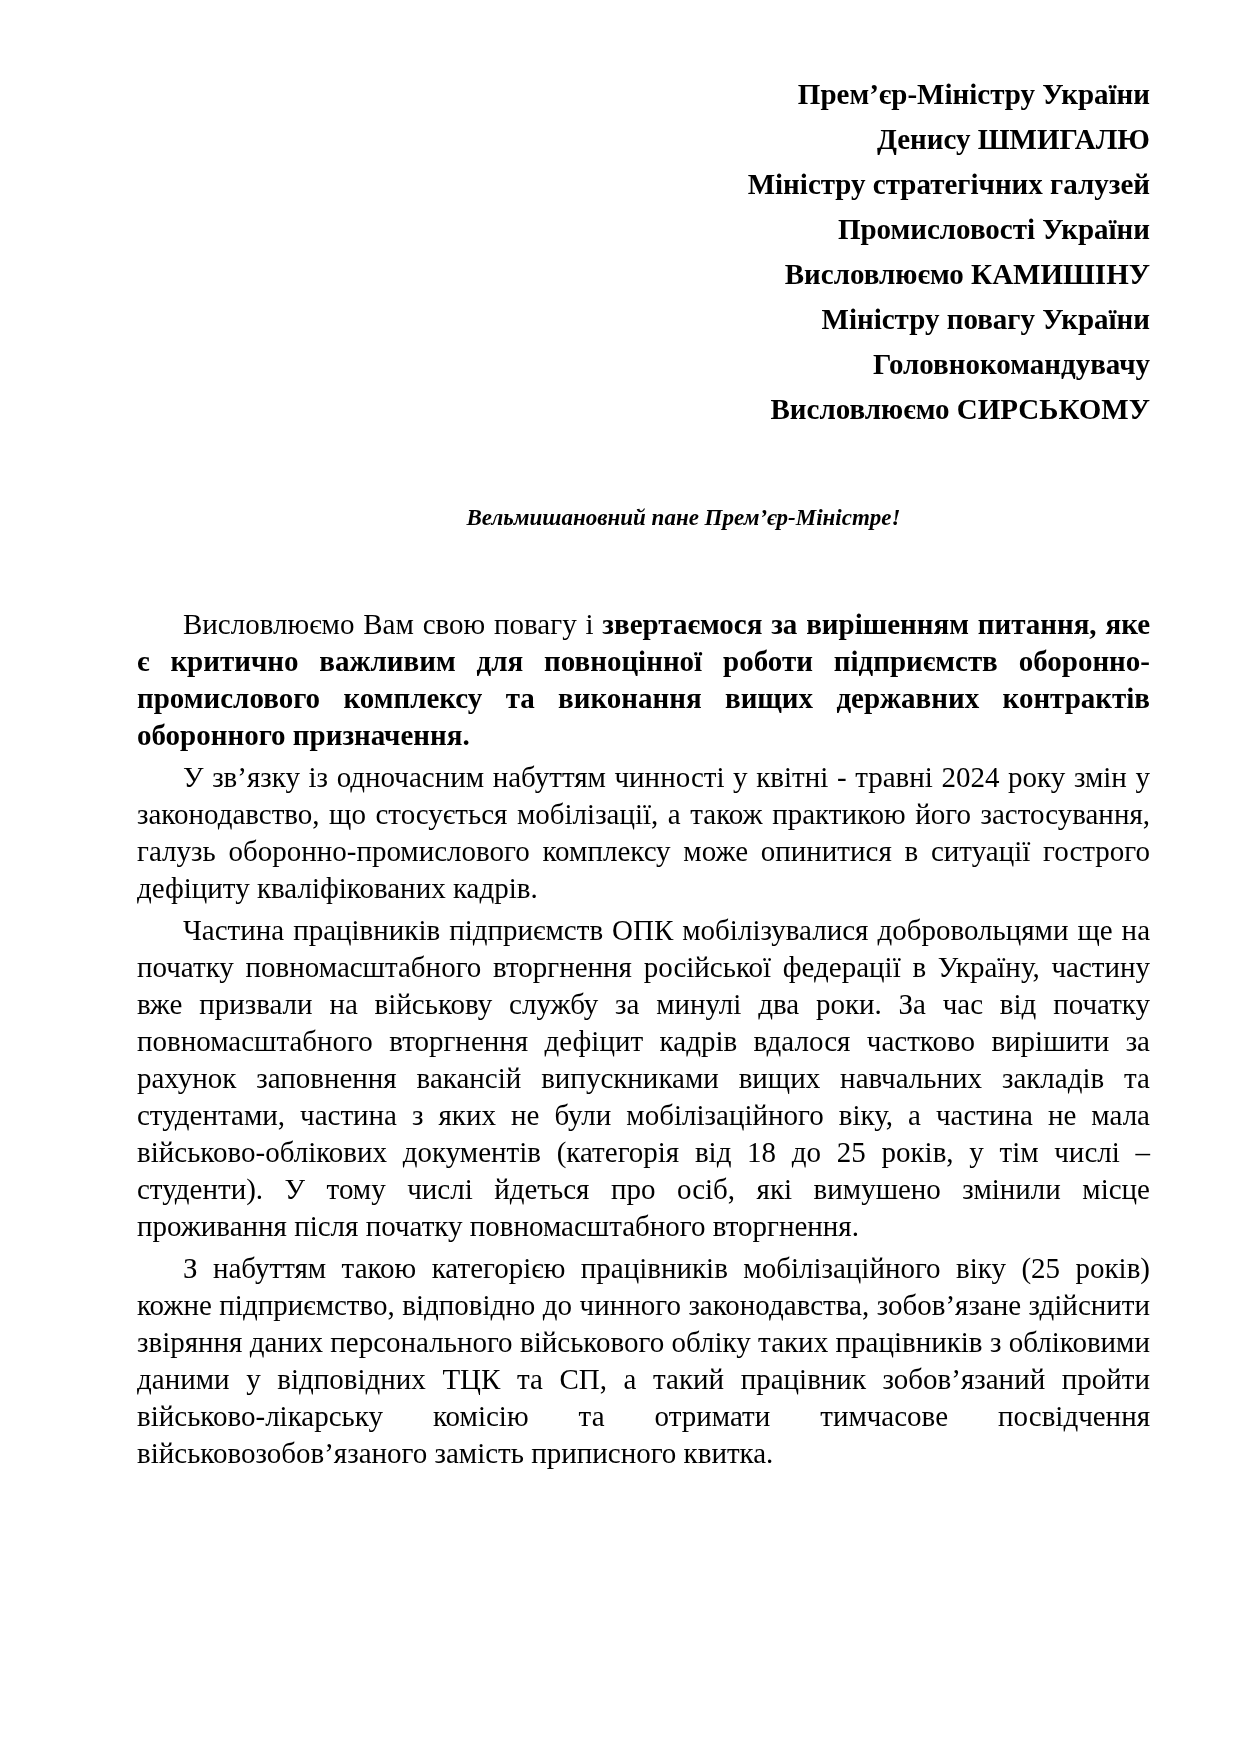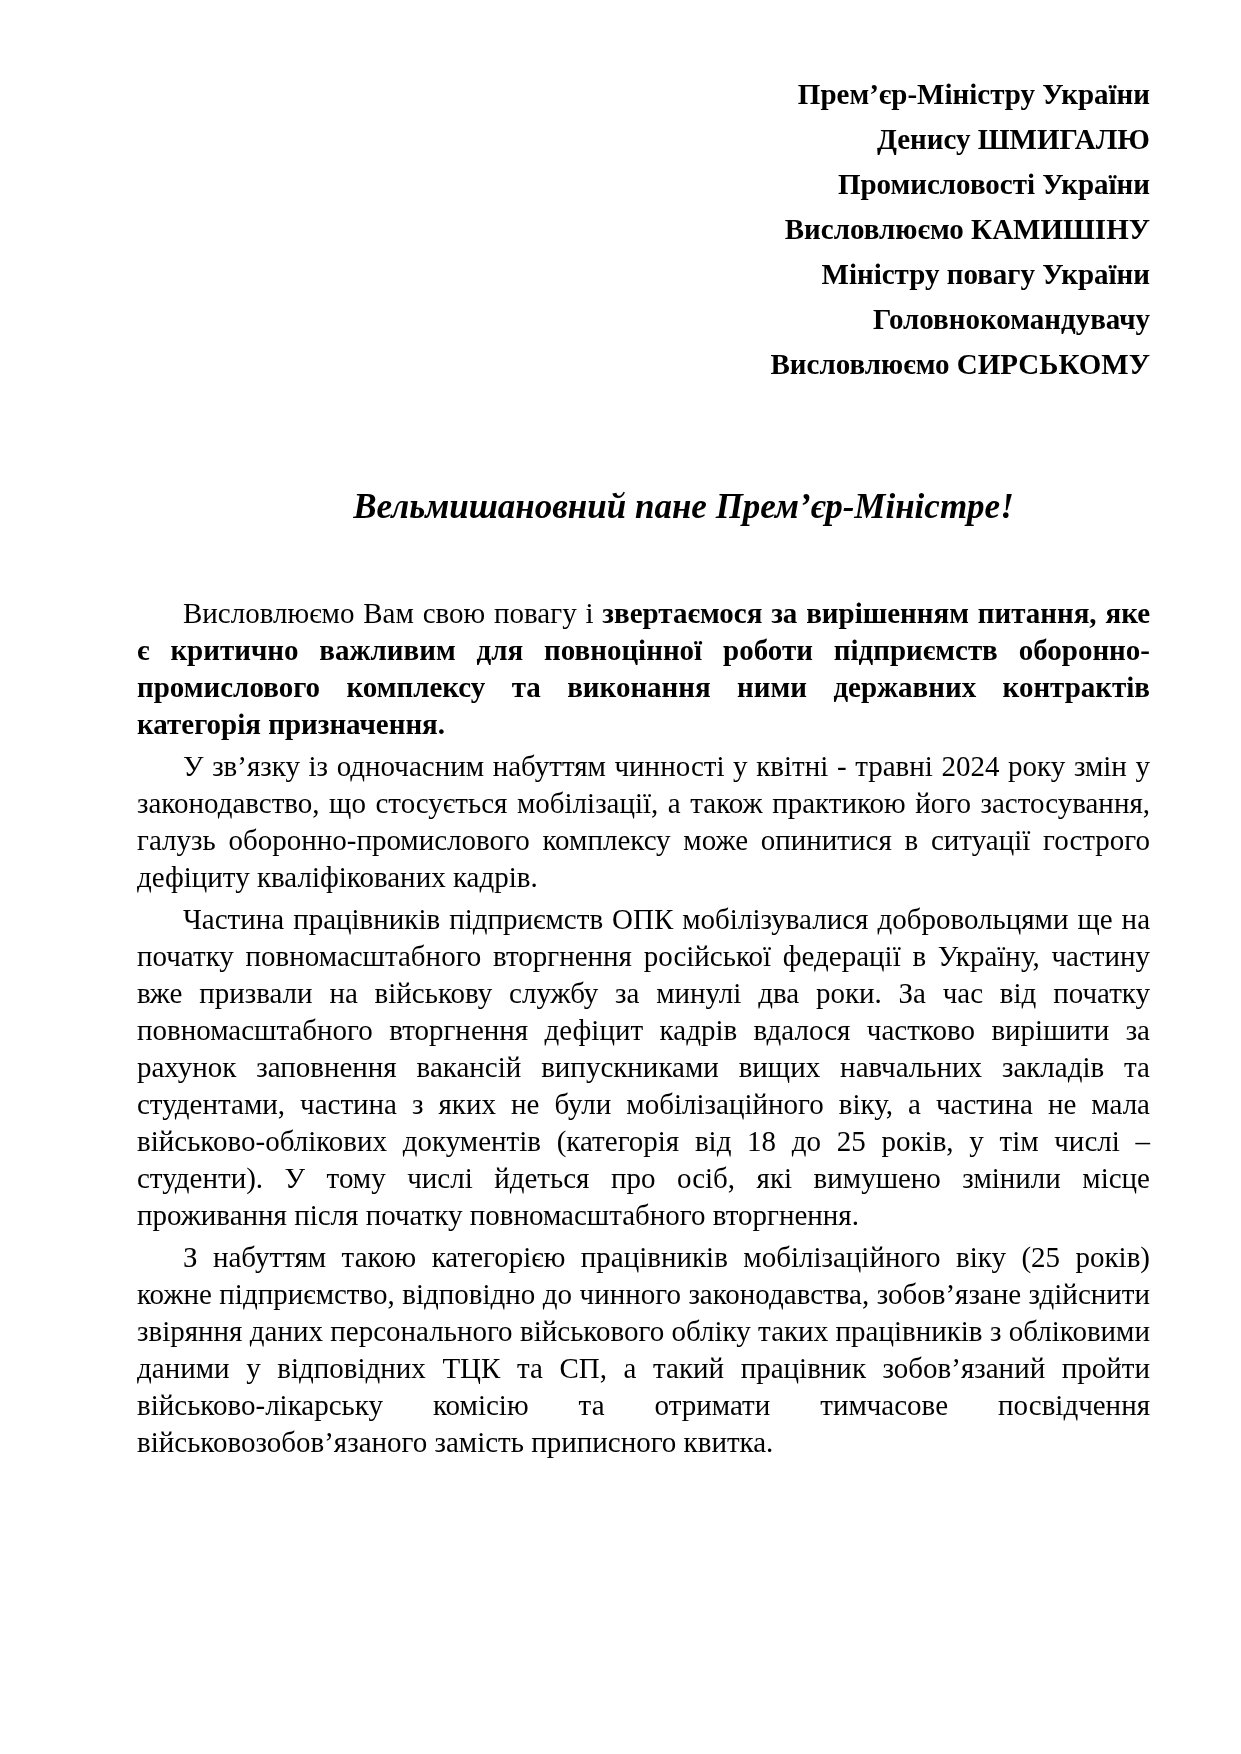--- a/index.html
+++ b/index.html
@@ -22,25 +22,25 @@
   .address-block {
     text-align: right;
     font-size: 29px;
     font-weight: bold;
     line-height: 45px;
   }
   .address-line {
     white-space: nowrap;
   }
   .salutation {
-    margin-top: 97px;
+    margin-top: 63px;
     margin-left: 80px;
     margin-bottom: 0;
     text-align: center;
-    font-size: 35px;
+    font-size: 23px;
     font-weight: bold;
     font-style: italic;
     line-height: 45px;
   }
   .letter-body {
     margin-top: 66px;
   }
   .para {
     margin: 0 0 5px 0;
     font-size: 29px;
@@ -53,32 +53,33 @@
   }
 </style>
 </head>
 <body>
 
 <div class="page">
 
   <div class="address-block">
     <div class="address-line">Прем’єр-Міністру України</div>
     <div class="address-line">Денису ШМИГАЛЮ</div>
+    <div class="address-line">Міністру стратегічних галузей</div>
     <div class="address-line">Промисловості України</div>
     <div class="address-line">Висловлюємо КАМИШІНУ</div>
     <div class="address-line">Міністру повагу України</div>
     <div class="address-line">Головнокомандувачу</div>
     <div class="address-line">Висловлюємо СИРСЬКОМУ</div>
   </div>
 
   <div class="salutation">Вельмишановний пане Прем’єр-Міністре!</div>
 
   <div class="letter-body">
 
-    <p class="para"><span>Висловлюємо Вам свою повагу і </span><b>звертаємося за вирішенням питання, яке є критично важливим для повноцінної роботи підприємств оборонно-промислового комплексу та виконання ними державних контрактів категорія призначення.</b></p>
+    <p class="para"><span>Висловлюємо Вам свою повагу і </span><b>звертаємося за вирішенням питання, яке є критично важливим для повноцінної роботи підприємств оборонно-промислового комплексу та виконання вищих державних контрактів оборонного призначення.</b></p>
 
     <p class="para"><span>У зв’язку із одночасним набуттям чинності у квітні - травні 2024 року змін у законодавство, що стосується мобілізації, а також практикою його застосування, галузь оборонно-промислового комплексу може опинитися в ситуації гострого дефіциту кваліфікованих кадрів.</span></p>
 
     <p class="para"><span>Частина працівників підприємств ОПК мобілізувалися добровольцями ще на початку повномасштабного вторгнення російської федерації в Україну, частину вже призвали на військову службу за минулі два роки. За час від початку повномасштабного вторгнення дефіцит кадрів вдалося частково вирішити за рахунок заповнення вакансій випускниками вищих навчальних закладів та студентами, частина з яких не були мобілізаційного віку, а частина не мала військово-облікових документів (категорія від 18 до 25 років, у тім числі – студенти). У тому числі йдеться про осіб, які вимушено змінили місце проживання після початку повномасштабного вторгнення.</span></p>
 
     <p class="para"><span>З набуттям такою категорією працівників мобілізаційного віку (25 років) кожне підприємство, відповідно до чинного законодавства, зобов’язане здійснити звіряння даних персонального військового обліку таких працівників з обліковими даними у відповідних ТЦК та СП, а такий працівник зобов’язаний пройти військово-лікарську комісію та отримати тимчасове посвідчення військовозобов’язаного замість приписного квитка.</span></p>
 
   </div>
 
 </div>

